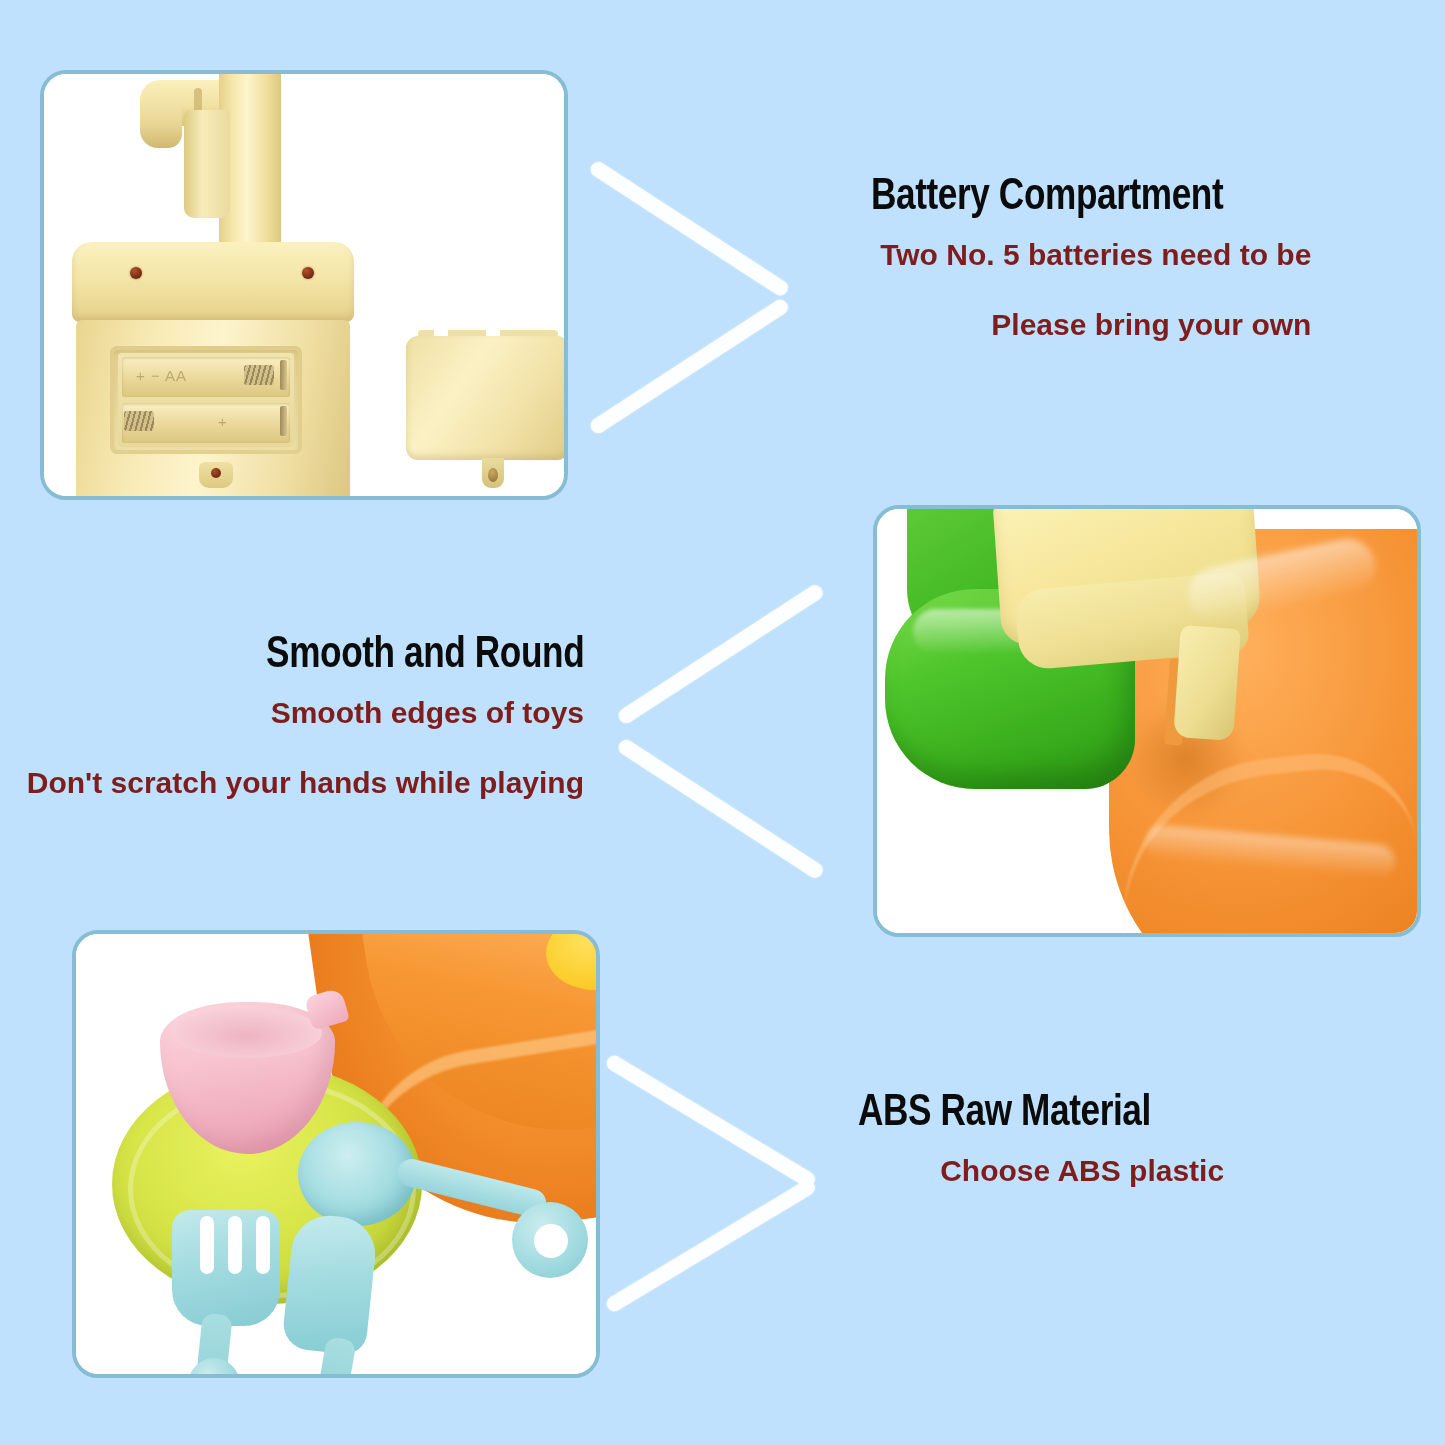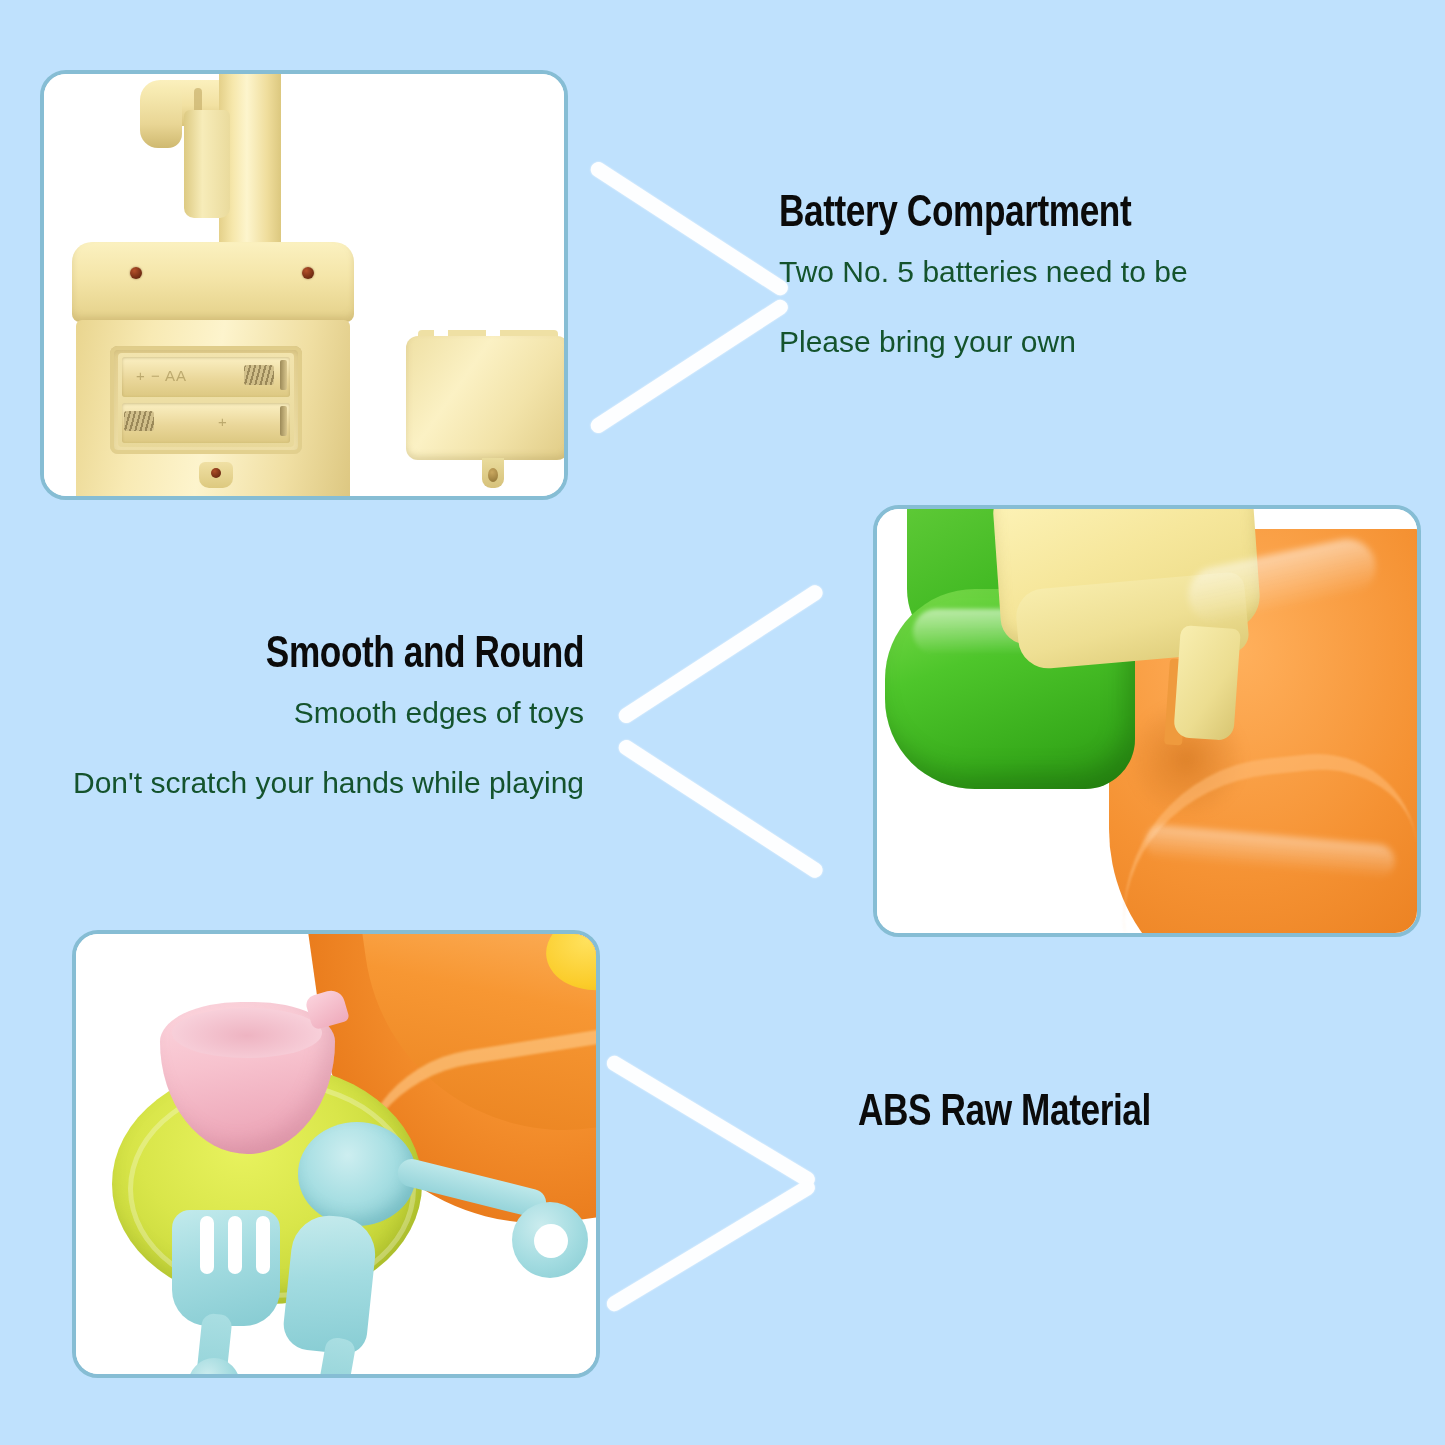--- a/index.html
+++ b/index.html
@@ -76,27 +76,28 @@
     transform: scaleX(0.80);
     transform-origin: left top;
     white-space: nowrap;
     margin: 0 0 24px 0;
   }
   .feature-title.right-origin { transform-origin: right top; }
   .feature-line {
     font-family: "Liberation Sans", sans-serif;
     font-size: 30px;
     line-height: 1.0;
-    color: #14532d;
+    color: #7f1d1d;
     margin: 0 0 40px 0;
     white-space: nowrap;
+    font-weight: bold;
   }
   .feature-line:last-child { margin-bottom: 0; }
 
-  #text-battery { left: 779px; top: 172px; text-align: left; margin-top: 17px; }
+  #text-battery { left: 871px; top: 172px; text-align: right; }
   #text-smooth  { right: 861px; top: 630px; text-align: right; }
   #text-abs     { left: 858px; top: 1088px; text-align: right; }
 
   #text-smooth .feature-title { display: block; }
 
   
   .p1-stem {
     position: absolute; left: 175px; top: -6px; width: 62px; height: 185px;
     background: linear-gradient(90deg,#e4d089 0%,#f6e7ab 22%,#fdf5cd 45%,#efdd9c 78%,#dcc87f 100%);
     border-radius: 4px;
@@ -520,15 +521,16 @@
     </div>
   </div>
 
   <div id="chev3">
     <div class="chev-bar b1"></div>
     <div class="chev-bar b2"></div>
   </div>
 
   <div class="feature-text" id="text-abs">
     <h2 class="feature-title">ABS Raw Material</h2>
+    <p class="feature-line">Choose ABS plastic</p>
   </div>
 
 </div>
 
 </body></html>

